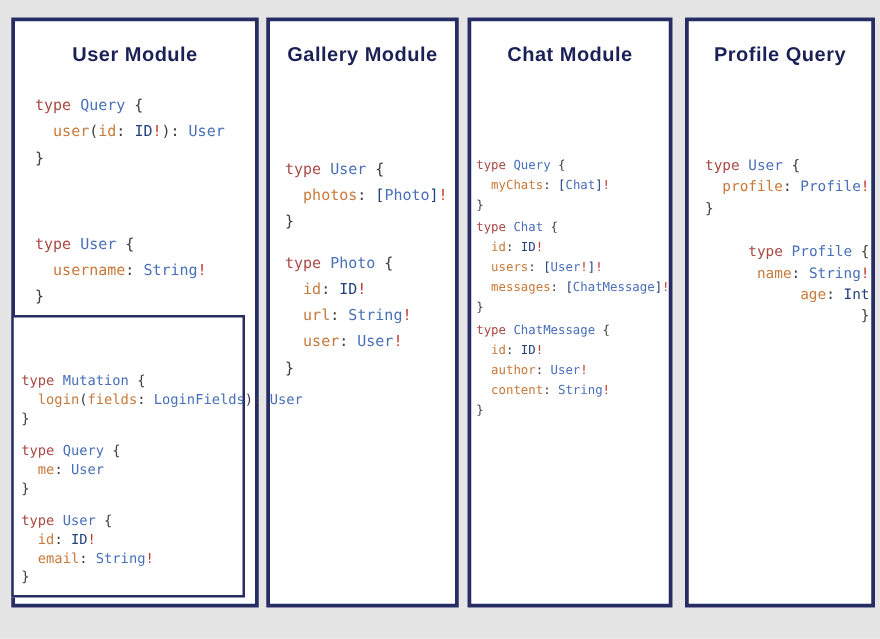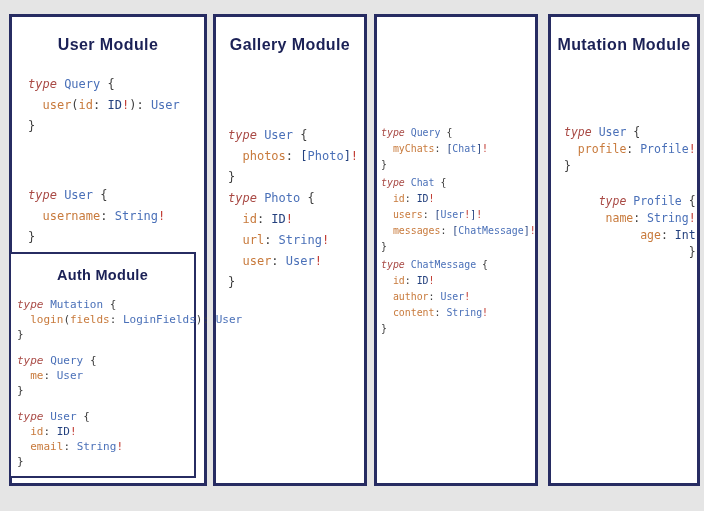--- a/index.html
+++ b/index.html
@@ -34,39 +34,39 @@
 
   .code {
     position: absolute;
     font-family: "DejaVu Sans Mono", "Liberation Mono", monospace;
     white-space: pre;
     color: var(--pu);
   }
   .code-p1 { left: 16px; top: 57px;  font-size: 12px;   line-height: 21px; }
   .code-p1 .code-block + .code-block { margin-top: 48px; }
   .code-p2 { left: 12px; top: 108px; font-size: 12px;   line-height: 21px; }
-  .code-p2 .code-block + .code-block { }
+  .code-p2 .code-block + .code-block { margin-top: 12px; }
   .code-p3 { left: 4px;  top: 108px; font-size: 9.9px;  line-height: 16px; }
   .code-p3 .code-block + .code-block { margin-top: 2px; }
   .code-p4 { left: 13px; top: 107px; font-size: 11.5px; line-height: 17px; }
   .code-p4 .code-block + .code-block { margin-top: 18px; text-align: right; }
 
   .authbox {
     position: absolute;
     left: 9px; top: 252px;
     width: 187px; height: 226px;
     background: #ffffff;
     border: 2px solid var(--border);
     z-index: 2;
   }
   .auth-title { font-size: 14.5px; margin-top: 13px; letter-spacing: 0.3px; }
   .code-auth { left: 6px; top: 43px; font-size: 11px; line-height: 15px; }
   .code-auth .code-block + .code-block { margin-top: 11px; }
 
-  .tk-kw { color: var(--kw); font-style: italic; }
+  .tk-kw { color: var(--kw); }
   .tk-ty { color: var(--ty); }
   .tk-sc { color: var(--sc); }
   .tk-fd { color: var(--fd); }
   .tk-pu { color: var(--pu); }
   .tk-bg { color: var(--bg); }
 </style>
 </head>
 <body style="--border: #272c62; --title: #1b2156; --kw: #a94a45; --ty: #4a70b8; --sc: #24417e; --fd: #c87a3c; --pu: #3d3d3d; --bg: #c13a31;">
 
 <div class="canvas">
@@ -75,26 +75,26 @@
     <h2 class="title">User Module</h2>
     <div class="code code-p1"><div class="code-block"><div class="code-line"><span class="tk-kw">type </span><span class="tk-ty">Query </span><span class="tk-pu">{</span></div><div class="code-line"><span class="tk-pu">  </span><span class="tk-fd">user</span><span class="tk-pu">(</span><span class="tk-fd">id</span><span class="tk-pu">: </span><span class="tk-sc">ID</span><span class="tk-bg">!</span><span class="tk-pu">): </span><span class="tk-ty">User</span></div><div class="code-line"><span class="tk-pu">}</span></div></div><div class="code-block"><div class="code-line"><span class="tk-kw">type </span><span class="tk-ty">User </span><span class="tk-pu">{</span></div><div class="code-line"><span class="tk-pu">  </span><span class="tk-fd">username</span><span class="tk-pu">: </span><span class="tk-ty">String</span><span class="tk-bg">!</span></div><div class="code-line"><span class="tk-pu">}</span></div></div></div>
   </section>
 
   <section class="panel p2">
     <h2 class="title">Gallery Module</h2>
     <div class="code code-p2"><div class="code-block"><div class="code-line"><span class="tk-kw">type </span><span class="tk-ty">User </span><span class="tk-pu">{</span></div><div class="code-line"><span class="tk-pu">  </span><span class="tk-fd">photos</span><span class="tk-pu">: </span><span class="tk-sc">[</span><span class="tk-ty">Photo</span><span class="tk-sc">]</span><span class="tk-bg">!</span></div><div class="code-line"><span class="tk-pu">}</span></div></div><div class="code-block"><div class="code-line"><span class="tk-kw">type </span><span class="tk-ty">Photo </span><span class="tk-pu">{</span></div><div class="code-line"><span class="tk-pu">  </span><span class="tk-fd">id</span><span class="tk-pu">: </span><span class="tk-sc">ID</span><span class="tk-bg">!</span></div><div class="code-line"><span class="tk-pu">  </span><span class="tk-fd">url</span><span class="tk-pu">: </span><span class="tk-ty">String</span><span class="tk-bg">!</span></div><div class="code-line"><span class="tk-pu">  </span><span class="tk-fd">user</span><span class="tk-pu">: </span><span class="tk-ty">User</span><span class="tk-bg">!</span></div><div class="code-line"><span class="tk-pu">}</span></div></div></div>
   </section>
 
   <section class="panel p3">
+    <h2 class="title">Chat Module</h2>
     <div class="code code-p3"><div class="code-block"><div class="code-line"><span class="tk-kw">type </span><span class="tk-ty">Query </span><span class="tk-pu">{</span></div><div class="code-line"><span class="tk-pu">  </span><span class="tk-fd">myChats</span><span class="tk-pu">: </span><span class="tk-sc">[</span><span class="tk-ty">Chat</span><span class="tk-sc">]</span><span class="tk-bg">!</span></div><div class="code-line"><span class="tk-pu">}</span></div></div><div class="code-block"><div class="code-line"><span class="tk-kw">type </span><span class="tk-ty">Chat </span><span class="tk-pu">{</span></div><div class="code-line"><span class="tk-pu">  </span><span class="tk-fd">id</span><span class="tk-pu">: </span><span class="tk-sc">ID</span><span class="tk-bg">!</span></div><div class="code-line"><span class="tk-pu">  </span><span class="tk-fd">users</span><span class="tk-pu">: </span><span class="tk-sc">[</span><span class="tk-ty">User</span><span class="tk-bg">!</span><span class="tk-sc">]</span><span class="tk-bg">!</span></div><div class="code-line"><span class="tk-pu">  </span><span class="tk-fd">messages</span><span class="tk-pu">: </span><span class="tk-sc">[</span><span class="tk-ty">ChatMessage</span><span class="tk-sc">]</span><span class="tk-bg">!</span></div><div class="code-line"><span class="tk-pu">}</span></div></div><div class="code-block"><div class="code-line"><span class="tk-kw">type </span><span class="tk-ty">ChatMessage </span><span class="tk-pu">{</span></div><div class="code-line"><span class="tk-pu">  </span><span class="tk-fd">id</span><span class="tk-pu">: </span><span class="tk-sc">ID</span><span class="tk-bg">!</span></div><div class="code-line"><span class="tk-pu">  </span><span class="tk-fd">author</span><span class="tk-pu">: </span><span class="tk-ty">User</span><span class="tk-bg">!</span></div><div class="code-line"><span class="tk-pu">  </span><span class="tk-fd">content</span><span class="tk-pu">: </span><span class="tk-ty">String</span><span class="tk-bg">!</span></div><div class="code-line"><span class="tk-pu">}</span></div></div></div>
   </section>
 
   <section class="panel p4">
-    <h2 class="title">Mutation Module</h2>
+    <h2 class="title">Profile Query</h2>
     <div class="code code-p4"><div class="code-block"><div class="code-line"><span class="tk-kw">type </span><span class="tk-ty">User </span><span class="tk-pu">{</span></div><div class="code-line"><span class="tk-pu">  </span><span class="tk-fd">profile</span><span class="tk-pu">: </span><span class="tk-ty">Profile</span><span class="tk-bg">!</span></div><div class="code-line"><span class="tk-pu">}</span></div></div><div class="code-block"><div class="code-line"><span class="tk-kw">type </span><span class="tk-ty">Profile </span><span class="tk-pu">{</span></div><div class="code-line"><span class="tk-pu">  </span><span class="tk-fd">name</span><span class="tk-pu">: </span><span class="tk-ty">String</span><span class="tk-bg">!</span></div><div class="code-line"><span class="tk-pu">  </span><span class="tk-fd">age</span><span class="tk-pu">: </span><span class="tk-sc">Int</span></div><div class="code-line"><span class="tk-pu">}</span></div></div></div>
   </section>
 
   <section class="authbox">
-    <h2 class="title auth-title">Auth Module</h2>
     <div class="code code-auth"><div class="code-block"><div class="code-line"><span class="tk-kw">type </span><span class="tk-ty">Mutation </span><span class="tk-pu">{</span></div><div class="code-line"><span class="tk-pu">  </span><span class="tk-fd">login</span><span class="tk-pu">(</span><span class="tk-fd">fields</span><span class="tk-pu">: </span><span class="tk-ty">LoginFields</span><span class="tk-pu">): </span><span class="tk-ty">User</span></div><div class="code-line"><span class="tk-pu">}</span></div></div><div class="code-block"><div class="code-line"><span class="tk-kw">type </span><span class="tk-ty">Query </span><span class="tk-pu">{</span></div><div class="code-line"><span class="tk-pu">  </span><span class="tk-fd">me</span><span class="tk-pu">: </span><span class="tk-ty">User</span></div><div class="code-line"><span class="tk-pu">}</span></div></div><div class="code-block"><div class="code-line"><span class="tk-kw">type </span><span class="tk-ty">User </span><span class="tk-pu">{</span></div><div class="code-line"><span class="tk-pu">  </span><span class="tk-fd">id</span><span class="tk-pu">: </span><span class="tk-sc">ID</span><span class="tk-bg">!</span></div><div class="code-line"><span class="tk-pu">  </span><span class="tk-fd">email</span><span class="tk-pu">: </span><span class="tk-ty">String</span><span class="tk-bg">!</span></div><div class="code-line"><span class="tk-pu">}</span></div></div></div>
   </section>
 
 </div>
 
 </body></html>

